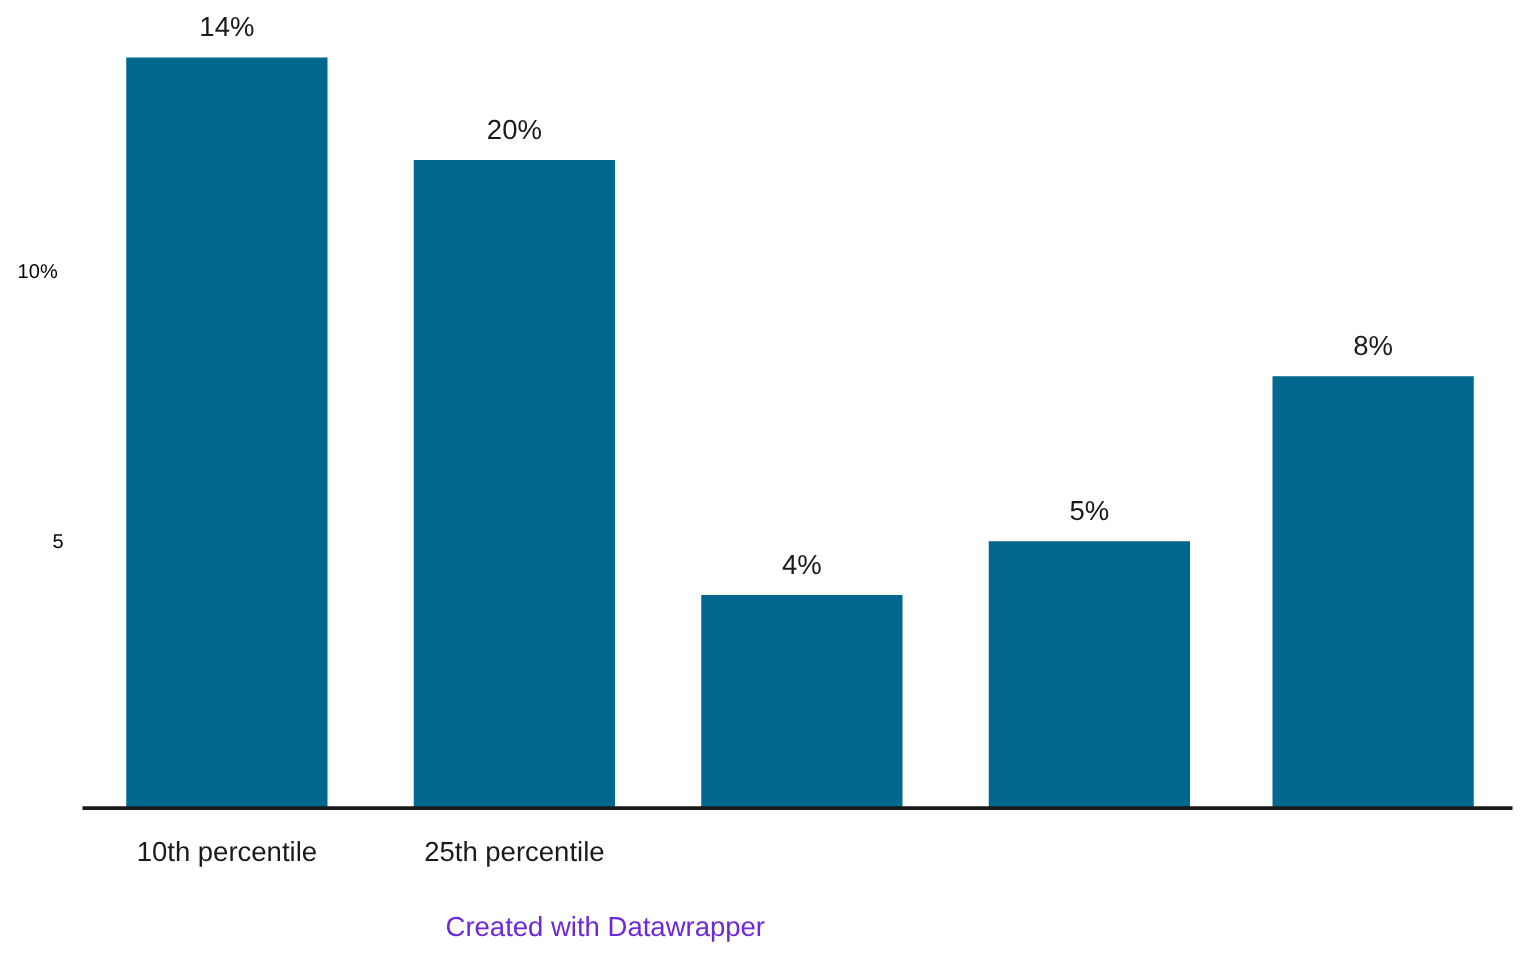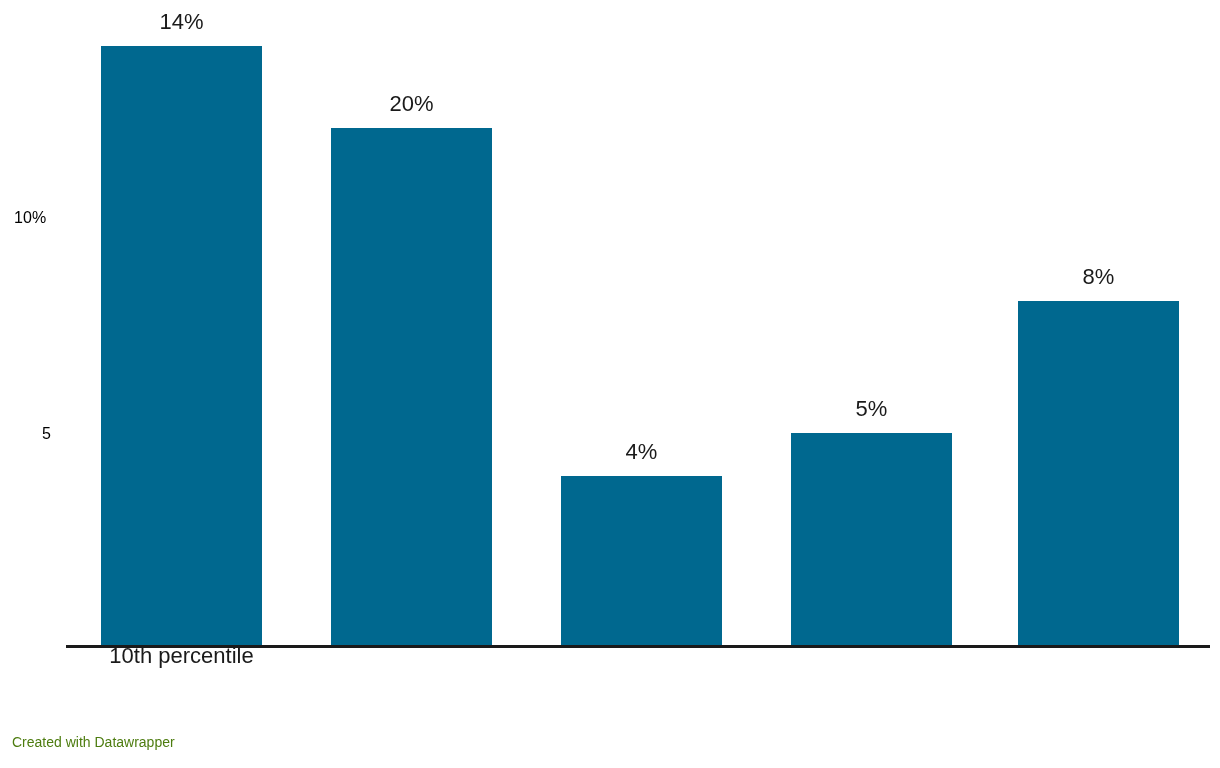--- a/index.html
+++ b/index.html
@@ -59,45 +59,46 @@
     top: 645px;
     width: 1144px;
     height: 3px;
     background: #1a1a1a;
   }
 
   
   #x-axis-labels {
     position: absolute;
     left: 0;
-    top: 641px;
+    top: 667px;
     width: 1220px;
     height: 40px;
   }
   .x-tick-label {
     position: absolute;
     color: #1a1a1a;
     font-size: 22px;
     line-height: 30px;
     text-align: center;
     white-space: nowrap;
   }
 
   
   #chart-footer {
     position: absolute;
     left: 12px;
     top: 731px;
     width: 600px;
   }
   #footer-credit {
-    color: #4d7c0f;
-    font-size: 14px;
+    color: #6d28d9;
+    font-size: 22px;
     line-height: 22px;
     white-space: nowrap;
+    text-align: right;
   }
 </style>
 </head>
 <body>
 
 <div id="chart-root">
 
   <div id="plot-area">
 
     <div class="y-tick-label" style="left:14px; top:208px;">10%</div>
@@ -113,19 +114,20 @@
     <div class="bar-value-label" style="left:331px; top:93px; width:161px;">20%</div>
     <div class="bar-value-label" style="left:561px; top:441px; width:161px;">4%</div>
     <div class="bar-value-label" style="left:791px; top:398px; width:161px;">5%</div>
     <div class="bar-value-label" style="left:1018px; top:266px; width:161px;">8%</div>
 
     <div id="baseline"></div>
   </div>
 
   <div id="x-axis-labels">
     <div class="x-tick-label" style="left:81px; width:201px;">10th percentile</div>
+    <div class="x-tick-label" style="left:311px; width:201px;">25th percentile</div>
   </div>
 
   <div id="chart-footer">
     <div id="footer-credit">Created with Datawrapper</div>
   </div>
 
 </div>
 
 </body></html>

